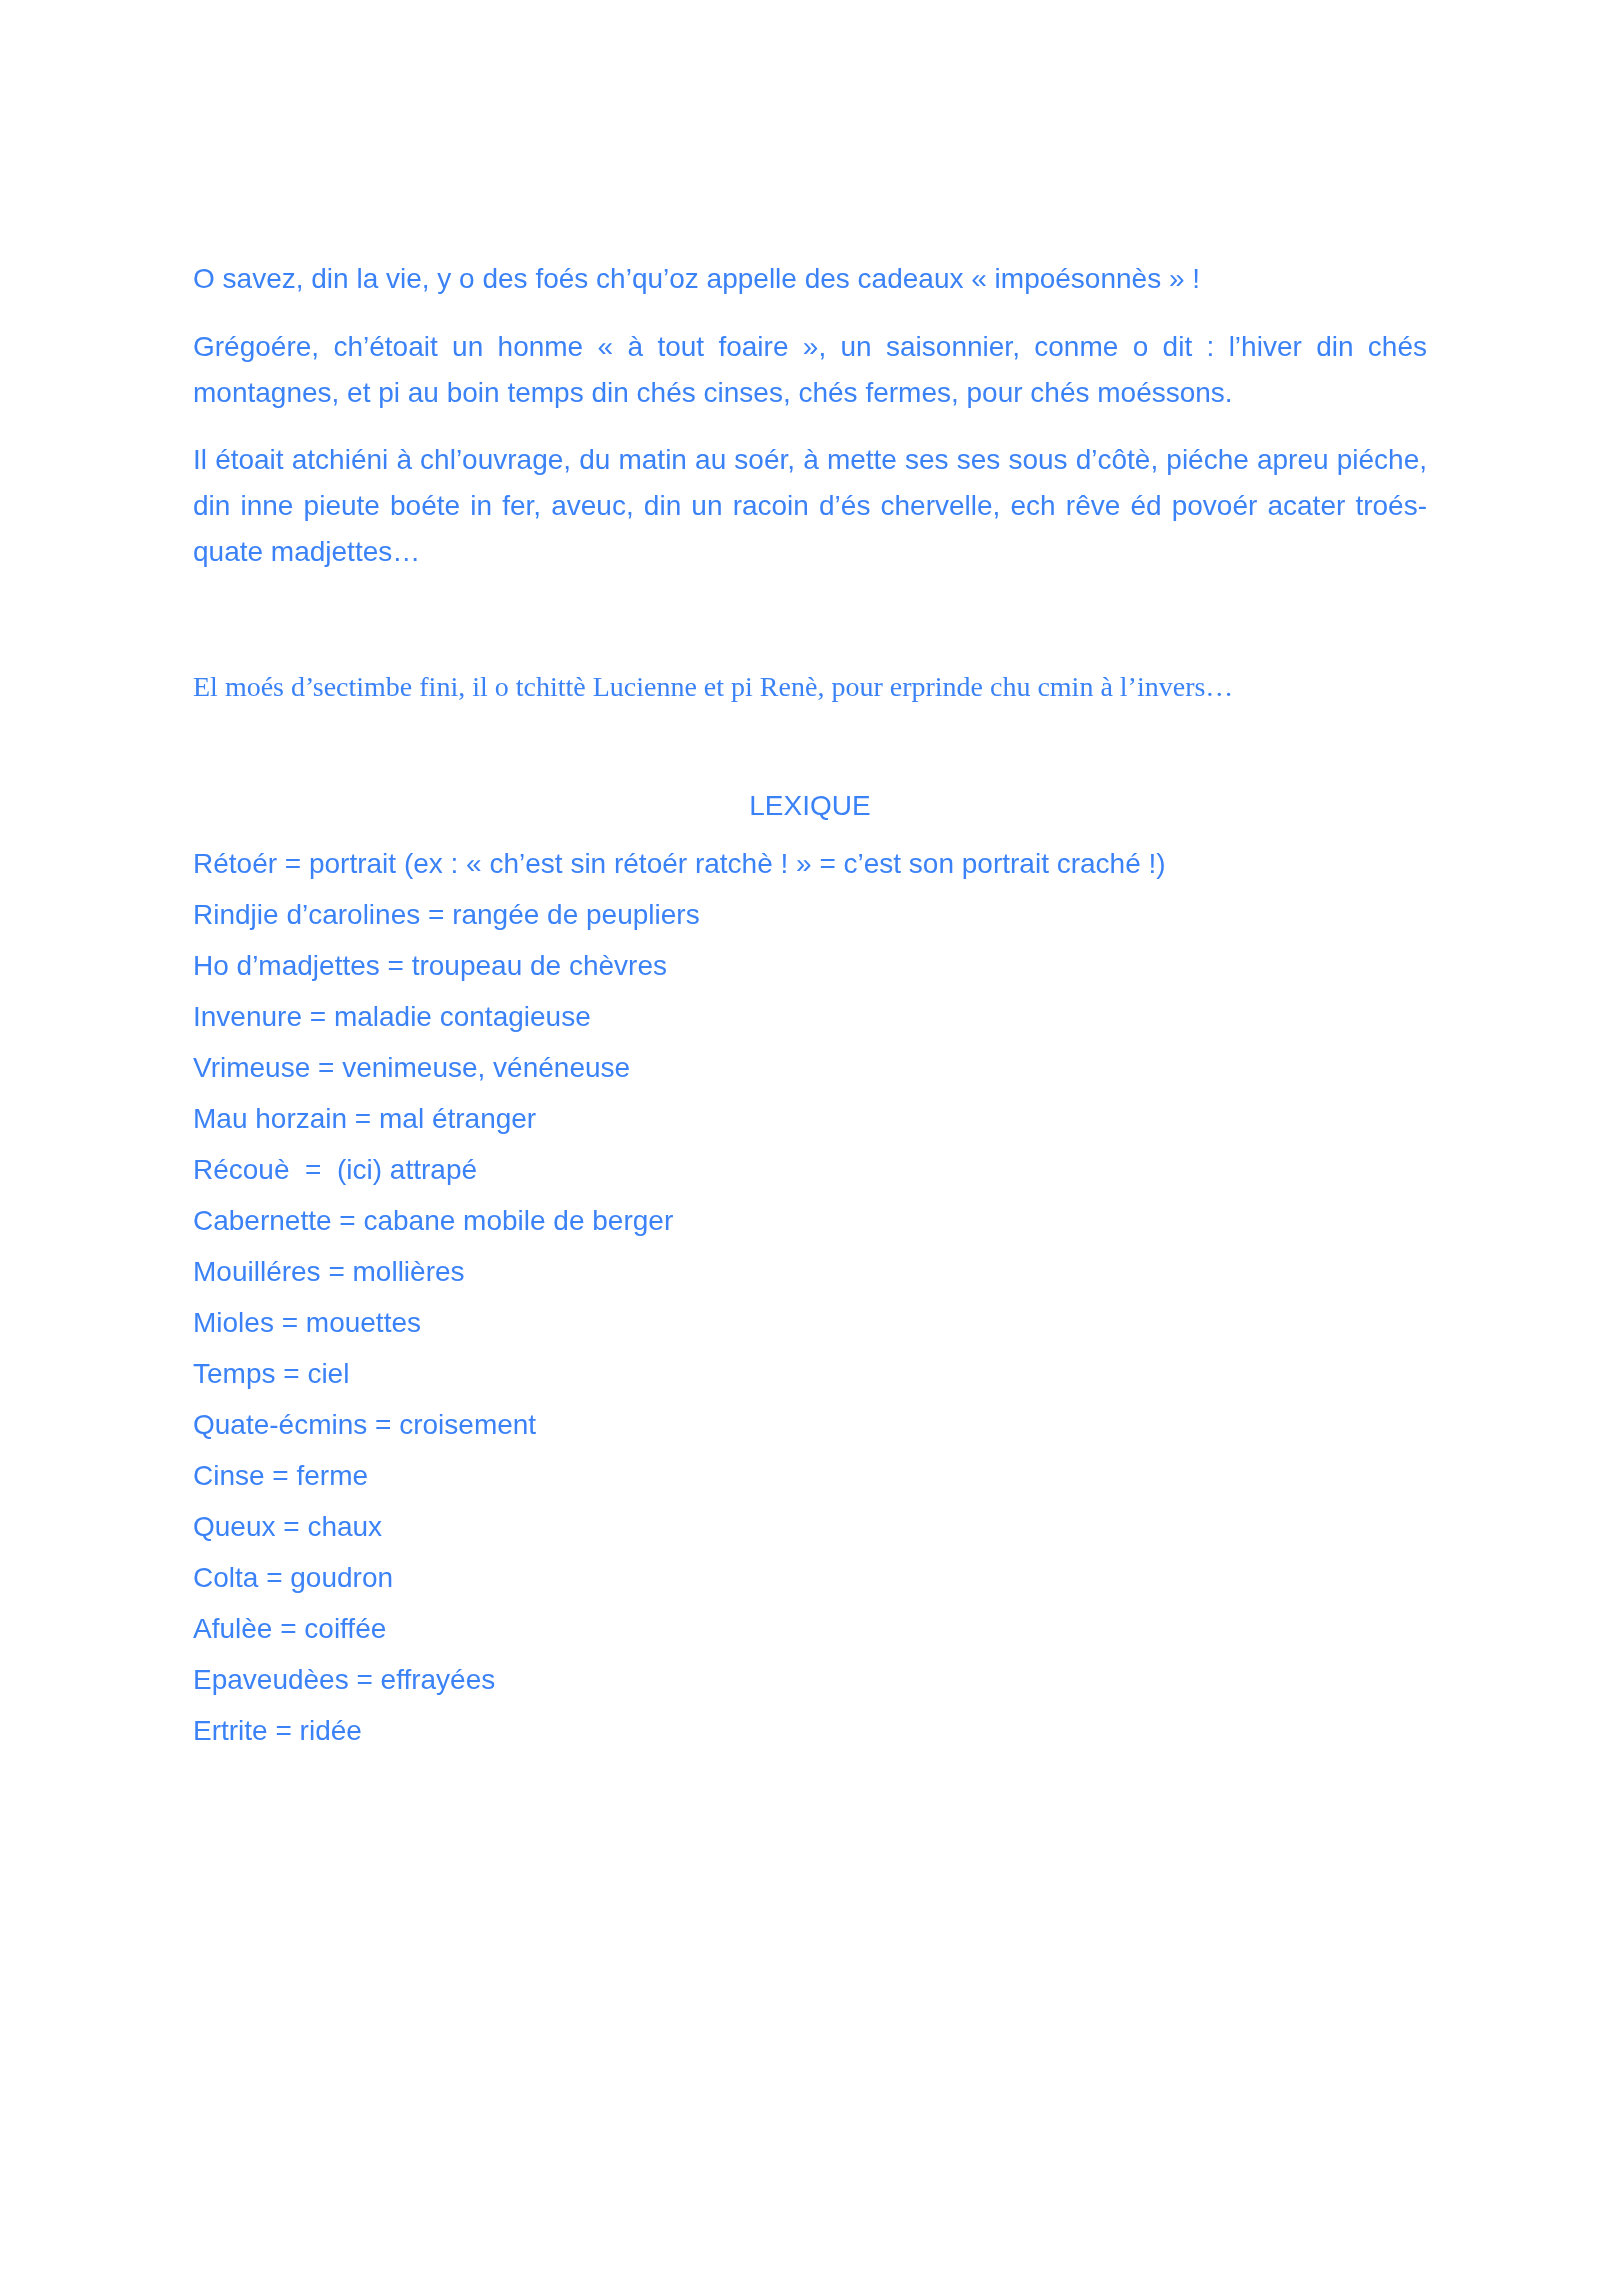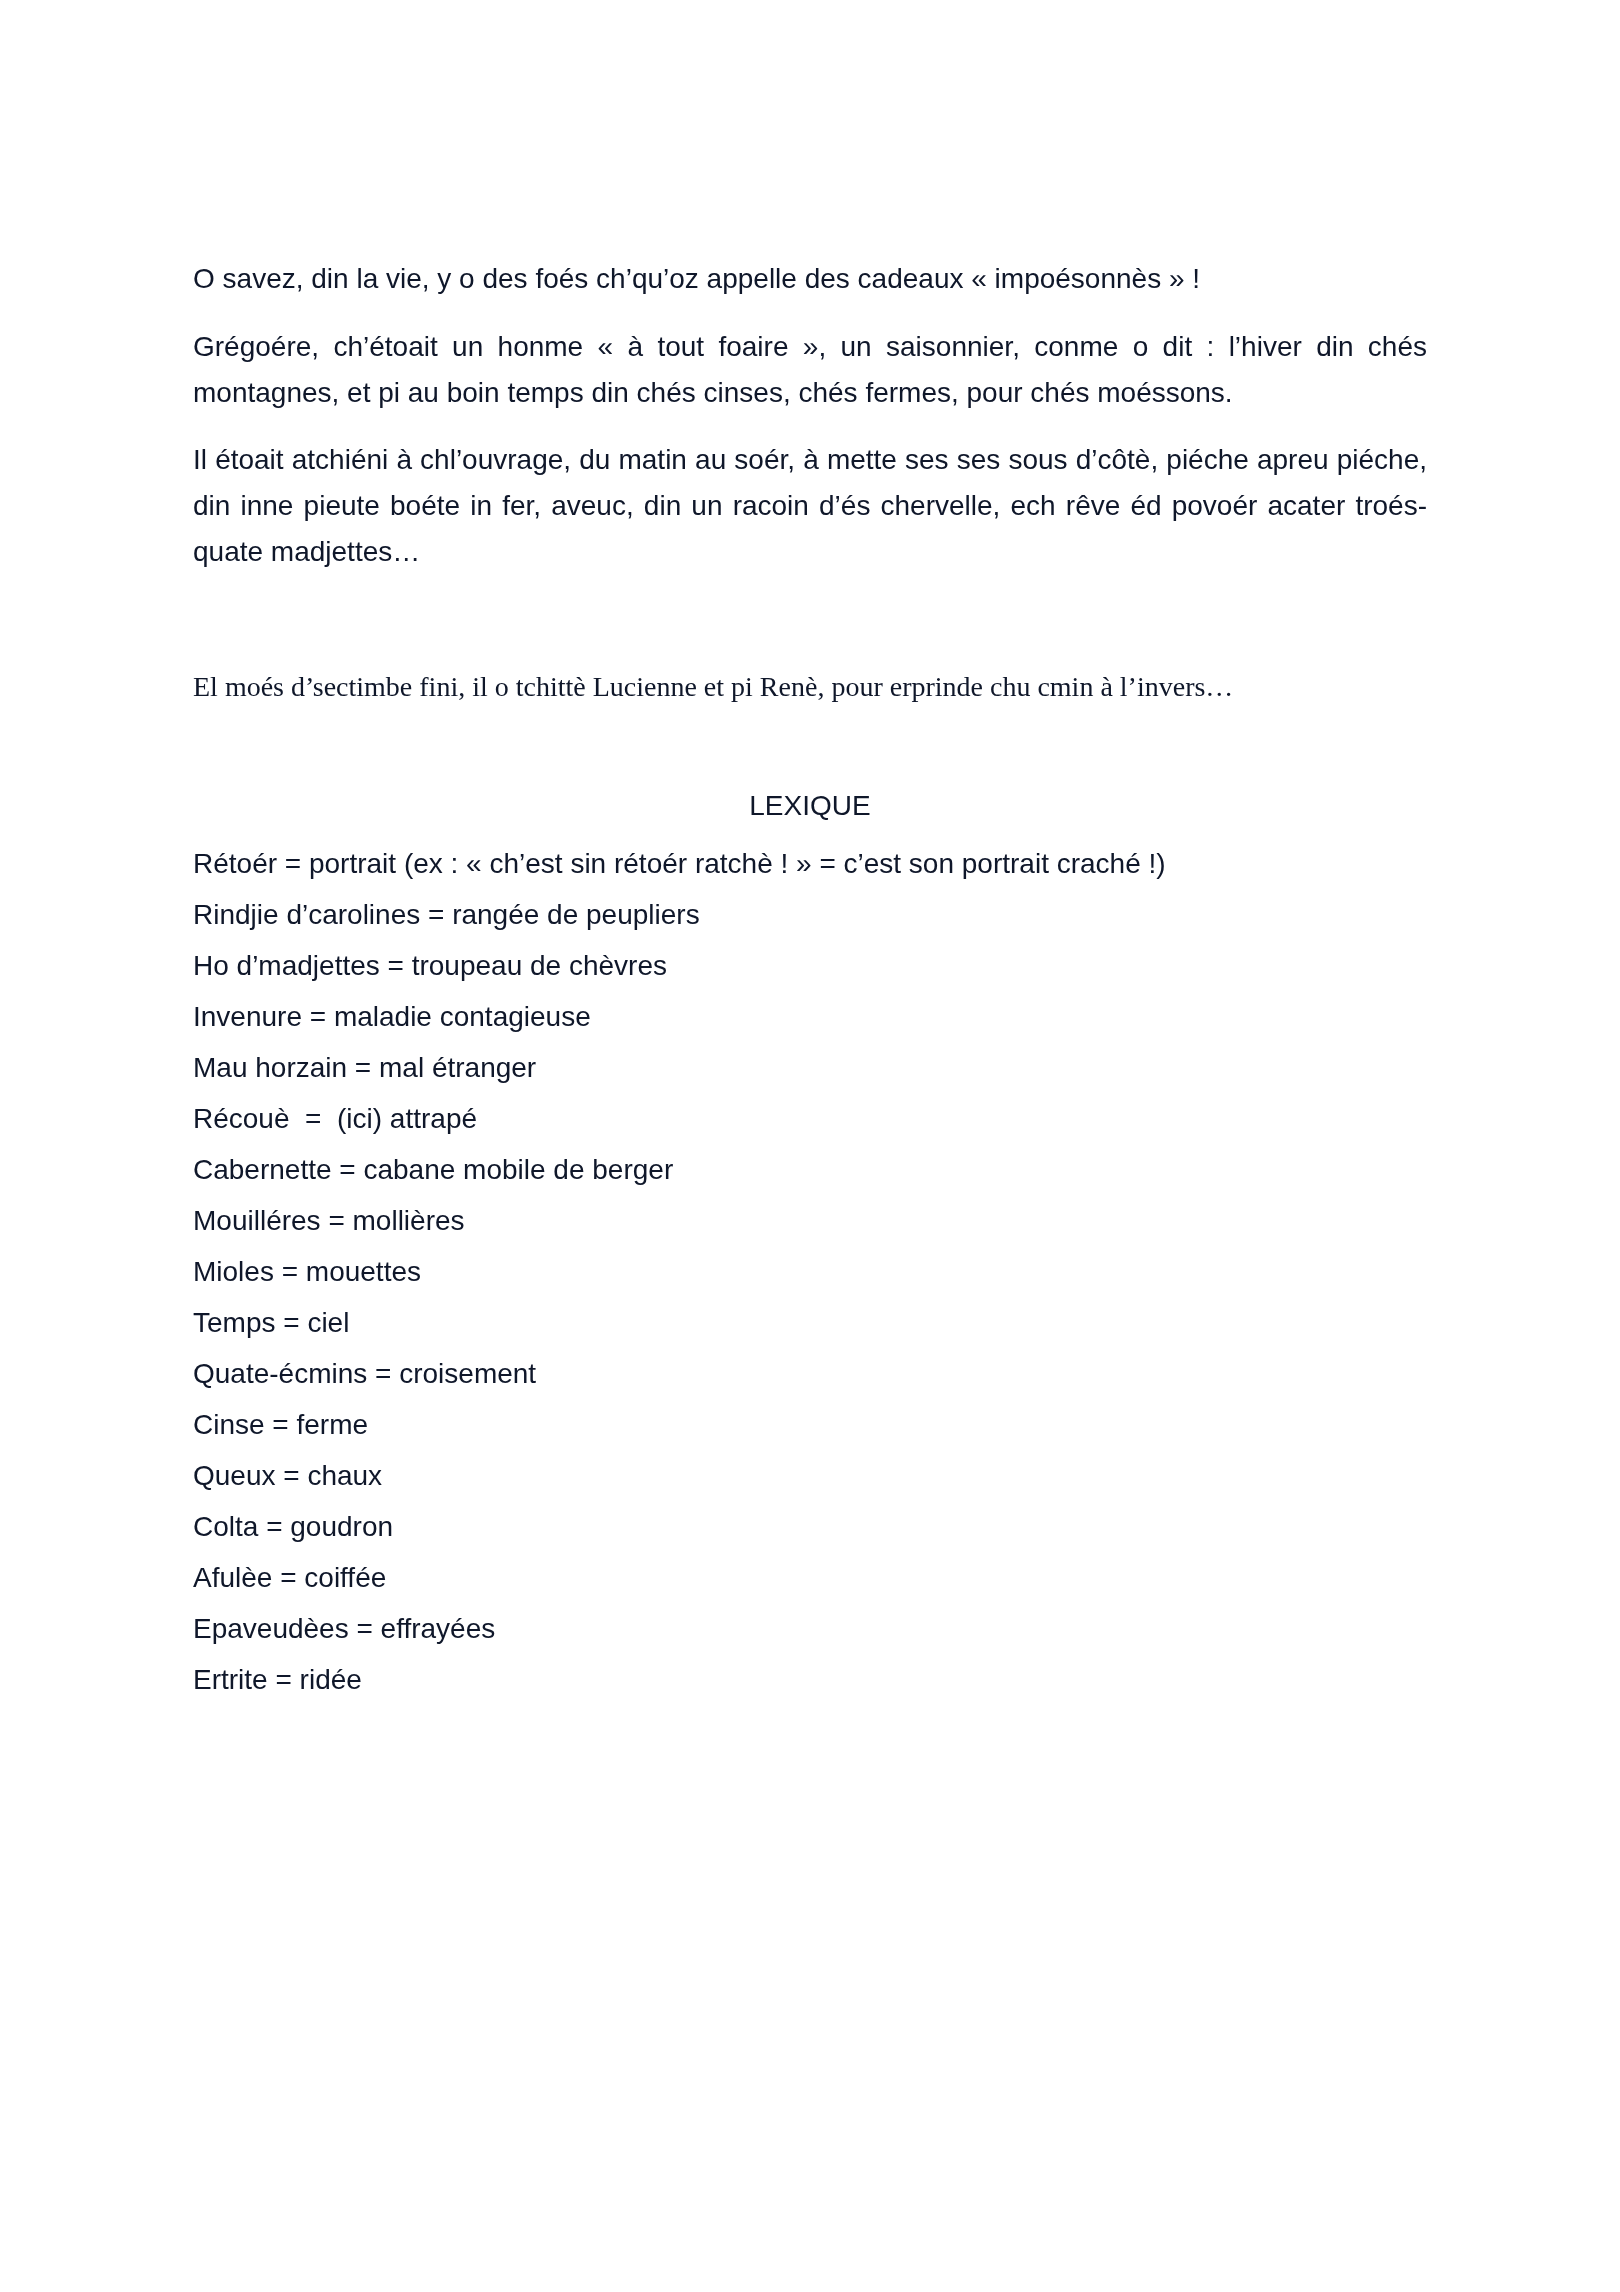--- a/index.html
+++ b/index.html
@@ -5,21 +5,21 @@
   html, body {
     margin: 0;
     padding: 0;
     background: #ffffff;
   }
   .page {
     position: relative;
     width: 1620px;
     height: 2142px;
     background: #ffffff;
-    color: #0f172a;
+    color: #3b82f6;
     font-family: "Liberation Sans", sans-serif;
     overflow: hidden;
   }
   .content {
     position: absolute;
     left: 193px;
     top: 0;
     width: 1234px;
     padding-top: 256px;
   }
@@ -71,20 +71,21 @@
     <p class="para justified mt-std">Il étoait atchiéni à chl’ouvrage, du matin au soér, à mette ses ses sous d’côtè, piéche apreu piéche, din inne pieute boéte in fer, aveuc, din un racoin d’és chervelle, ech rêve éd povoér acater troés-quate madjettes…</p>
 
     <p class="para para-last">El moés d’sectimbe fini, il o tchittè Lucienne et pi Renè, pour erprinde chu cmin à l’invers…</p>
 
     <p class="lexicon-heading">LEXIQUE</p>
 
     <p class="entry entry-first">Rétoér = portrait (ex : « ch’est sin rétoér ratchè ! » = c’est son portrait craché !)</p>
     <p class="entry">Rindjie d’carolines = rangée de peupliers</p>
     <p class="entry">Ho d’madjettes = troupeau de chèvres</p>
     <p class="entry">Invenure = maladie contagieuse</p>
+    <p class="entry">Vrimeuse = venimeuse, vénéneuse</p>
     <p class="entry">Mau horzain = mal étranger</p>
     <p class="entry">Récouè&nbsp; =&nbsp; (ici) attrapé</p>
     <p class="entry">Cabernette = cabane mobile de berger</p>
     <p class="entry">Mouilléres = mollières</p>
     <p class="entry">Mioles = mouettes</p>
     <p class="entry">Temps = ciel</p>
     <p class="entry">Quate-écmins = croisement</p>
     <p class="entry">Cinse = ferme</p>
     <p class="entry">Queux = chaux</p>
     <p class="entry">Colta = goudron</p>

